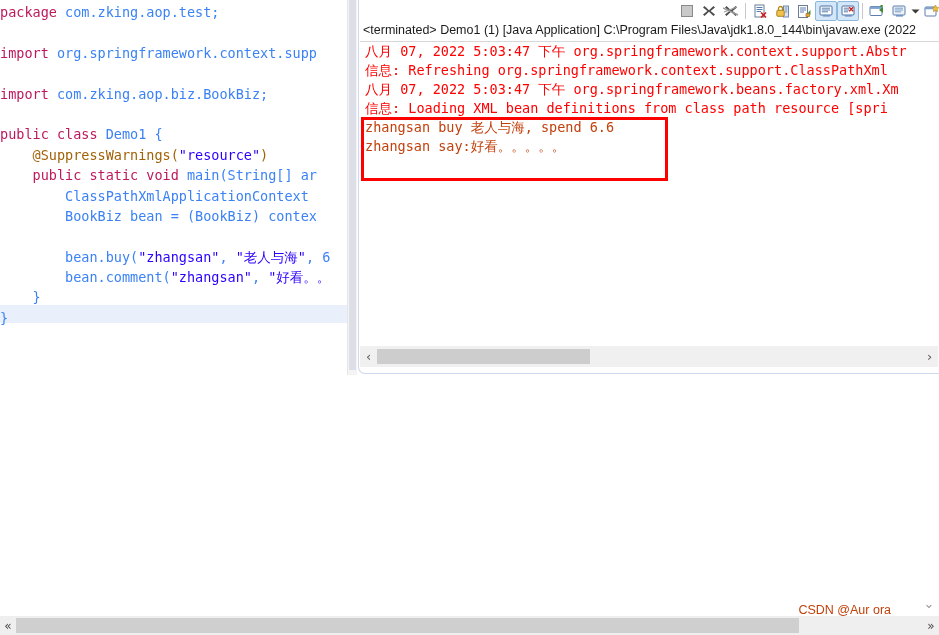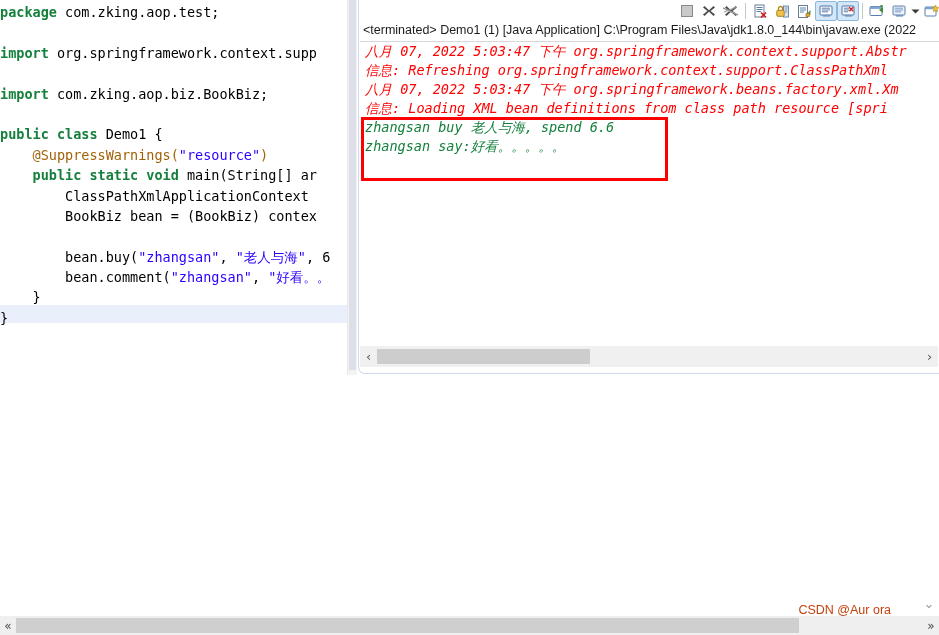--- a/index.html
+++ b/index.html
@@ -19,24 +19,24 @@
   #code{
     position:absolute;left:0;top:0;width:352px;
     font-family:"DejaVu Sans Mono","Liberation Mono",monospace;
     font-size:13.5px;
     line-height:20.4px;
     white-space:pre;
     color:#000000;
     padding-top:2px;
   }
   .ln{height:20.4px;white-space:pre;overflow:hidden;}
-  .kw{color:#15803d;font-weight:bold;}
+  .kw{color:#be185d;font-weight:normal;}
   .str{color:#2a00ff;}
   .ann{color:#a16207;}
-  .pl{color:#000000;}
+  .pl{color:#3b82f6;}
 
   
   #current-line{
     position:absolute;left:0;top:305px;width:348px;height:18px;
     background:#e9f0fb;
   }
 
   
   #editor-vscroll{
     position:absolute;right:0;top:0;width:9px;height:375px;
@@ -95,23 +95,23 @@
 
   
   #console-out{
     position:absolute;left:0px;top:42px;width:580px;height:303px;
     overflow:hidden;
     font-family:"DejaVu Sans Mono","Liberation Mono",monospace;
     font-size:13.5px;
     line-height:19px;
     white-space:pre;
   }
-  .outline{height:19px;white-space:pre;overflow:hidden;padding-left:6px;font-style:italic;}
+  .outline{height:19px;white-space:pre;overflow:hidden;padding-left:6px;}
   .red{color:#ff0000;}
-  .blk{color:#15803d;}
+  .blk{color:#c2410c;}
 
   
   #red-box{
     position:absolute;left:361px;top:117px;width:307px;height:64px;
     border:3px solid #ff0000;
     box-sizing:border-box;
     pointer-events:none;
   }
 
   

